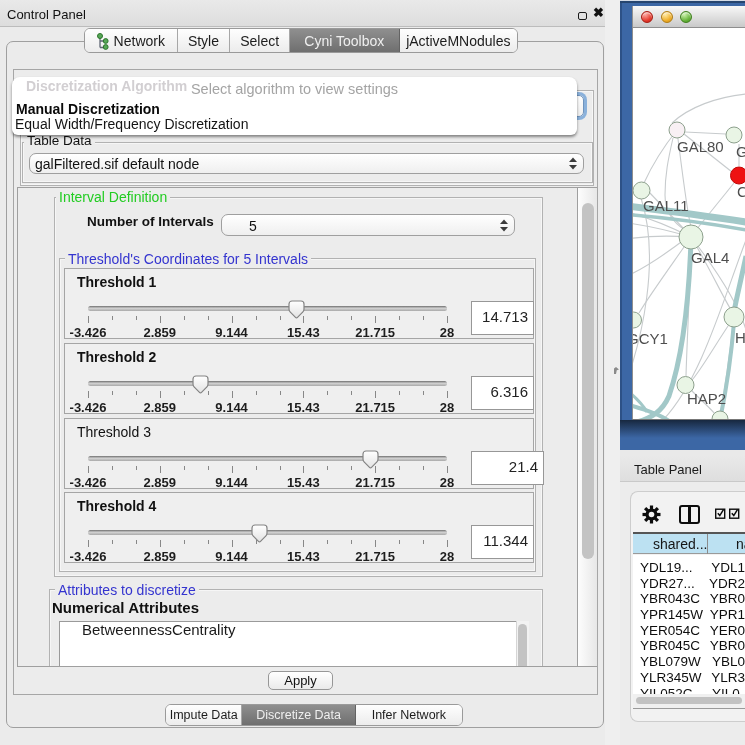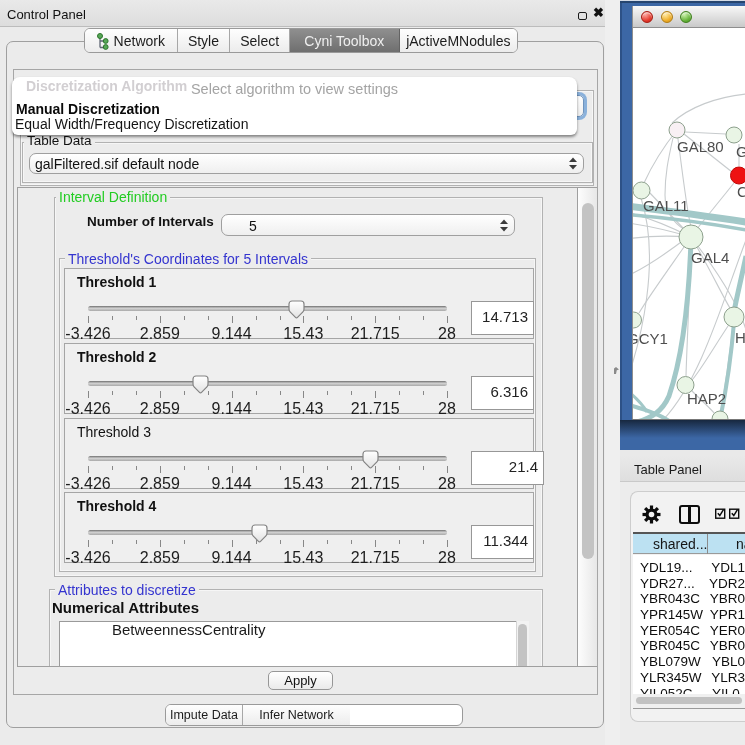--- a/index.html
+++ b/index.html
@@ -5,21 +5,21 @@
 html,body{margin:0;padding:0;}
 body{width:745px;height:745px;overflow:hidden;font-family:"Liberation Sans",sans-serif;background:#ebebeb;position:relative;}
 .abs{position:absolute;box-sizing:border-box;}
 .seg{display:flex;align-items:center;justify-content:center;font-size:14px;color:#1c1c1c;background:linear-gradient(#fefefe,#ececec);border-right:1px solid #a7a7a7;height:100%;box-sizing:border-box;}
 .seg.dark{background:linear-gradient(#8f8f8f,#6f6f6f);color:#efefef;border-right:1px solid #636363;}
 .seg:last-child{border-right:none;}
 .combo{background:linear-gradient(#ffffff,#efefef);border:1px solid #9f9f9f;border-radius:5px;font-size:13px;color:#111;}
 .gtitle{position:absolute;font-size:13.5px;background:#ececec;padding:0 3px;line-height:14px;}
 .groupb{position:absolute;box-sizing:border-box;border:1px solid #b2b2b2;box-shadow:inset 0 0 0 1px rgba(255,255,255,0.55);}
 .tick{position:absolute;width:1px;background:#878787;}
-.tlab{position:absolute;font-size:16px;font-weight:normal;color:#1d1d1d;transform:translateX(-50%);}
+.tlab{position:absolute;font-size:13px;font-weight:bold;color:#1d1d1d;transform:translateX(-50%);}
 .vbox{position:absolute;background:#fff;border:1px solid #979797;font-size:15px;color:#222;text-align:right;padding-right:5px;}
 .row{height:15.7px;display:flex;}
 .c1{width:72px;padding-left:7px;}
 </style>
 </head>
 <body>
 
 <div class="abs" style="left:0;top:0;width:612px;height:27px;background:linear-gradient(#e9e9e9,#dddddd);border-bottom:1px solid #bcbcbc;"></div>
 <div class="abs" style="left:7px;top:7px;font-size:13px;color:#111;">Control Panel</div>
 
@@ -221,30 +221,31 @@
       </defs>
   </svg>
     <div class="vbox" style="left:406px;top:32px;width:56px;height:32px;line-height:30px;">11.344</div>
   </div>
 
 <div class="groupb" style="left:49px;top:589px;width:494px;height:78px;border-bottom:none;"></div>
 <div class="gtitle" style="left:55px;top:583px;color:#3434cf;font-size:14px;">Attributes to discretize</div>
 <div class="abs" style="left:52px;top:599px;font-size:15px;font-weight:bold;color:#111;">Numerical Attributes</div>
 
 <div class="abs" style="left:59px;top:621px;width:470px;height:46px;background:#fff;border:1px solid #9a9a9a;border-bottom:none;overflow:hidden;font-size:15px;color:#1a1a1a;">
-  <div style="padding-left:22px;height:15.3px;line-height:15.3px;margin-left:30px;">BetweennessCentrality</div>
+  <div style="padding-left:22px;height:15.3px;line-height:15.3px;">BetweennessCentrality</div>
 </div>
 <div class="abs" style="left:516px;top:621px;width:13px;height:46px;background:#f2f2f2;border-left:1px solid #d5d5d5;"></div>
 <div class="abs" style="left:518px;top:624px;width:9px;height:43px;background:#c3c3c3;border-radius:5px 5px 0 0;"></div>
 <div class="abs" style="left:17px;top:666px;width:561px;height:1px;background:#9f9f9f;"></div>
 
 <div class="abs" style="left:268px;top:671px;width:65px;height:19px;border:1px solid #979797;border-radius:5px;background:linear-gradient(#ffffff,#eaeaea);font-size:13px;color:#111;display:flex;align-items:center;justify-content:center;">Apply</div>
 
 <div class="abs" style="left:165px;top:704px;width:298px;height:22px;border:1px solid #9a9a9a;border-radius:6px;overflow:hidden;display:flex;background:#fff;">
   <div class="seg" style="width:77px;font-size:12.5px;">Impute Data</div>
+  <div class="seg dark" style="width:114px;font-size:12.5px;">Discretize Data</div>
   <div class="seg" style="width:107px;font-size:12.5px;">Infer Network</div>
 </div>
 
 <div class="abs" style="left:12px;top:77px;width:565px;height:57.5px;background:#fff;border-radius:8px 8px 6px 6px;box-shadow:0 2px 3px rgba(0,0,0,0.45);"></div>
 <div class="abs" style="left:26px;top:78px;font-size:14px;font-weight:bold;color:#d2cfd2;">Discretization Algorithm</div>
 <div class="abs" style="left:12px;top:81px;width:565px;text-align:center;font-size:14.5px;color:#a4a4a4;">Select algorithm to view settings</div>
 <div class="abs" style="left:16px;top:101px;font-size:14px;font-weight:bold;color:#0a0a0a;">Manual Discretization</div>
 <div class="abs" style="left:15px;top:115.5px;font-size:14px;color:#141414;">Equal Width/Frequency Discretization</div>
 
 <div class="abs" style="left:605px;top:0;width:15px;height:745px;background:#efefef;"></div>

